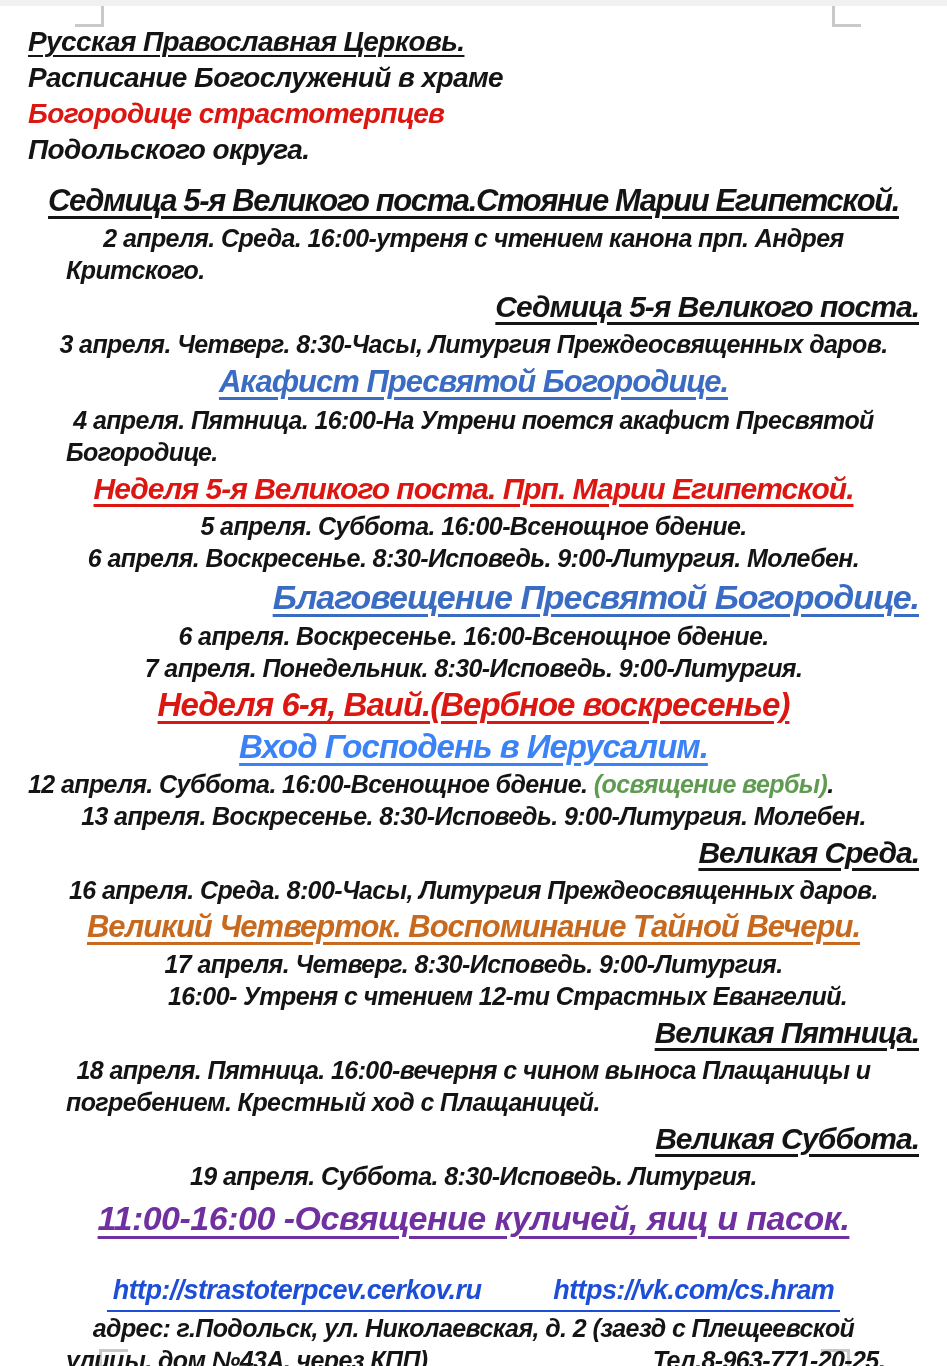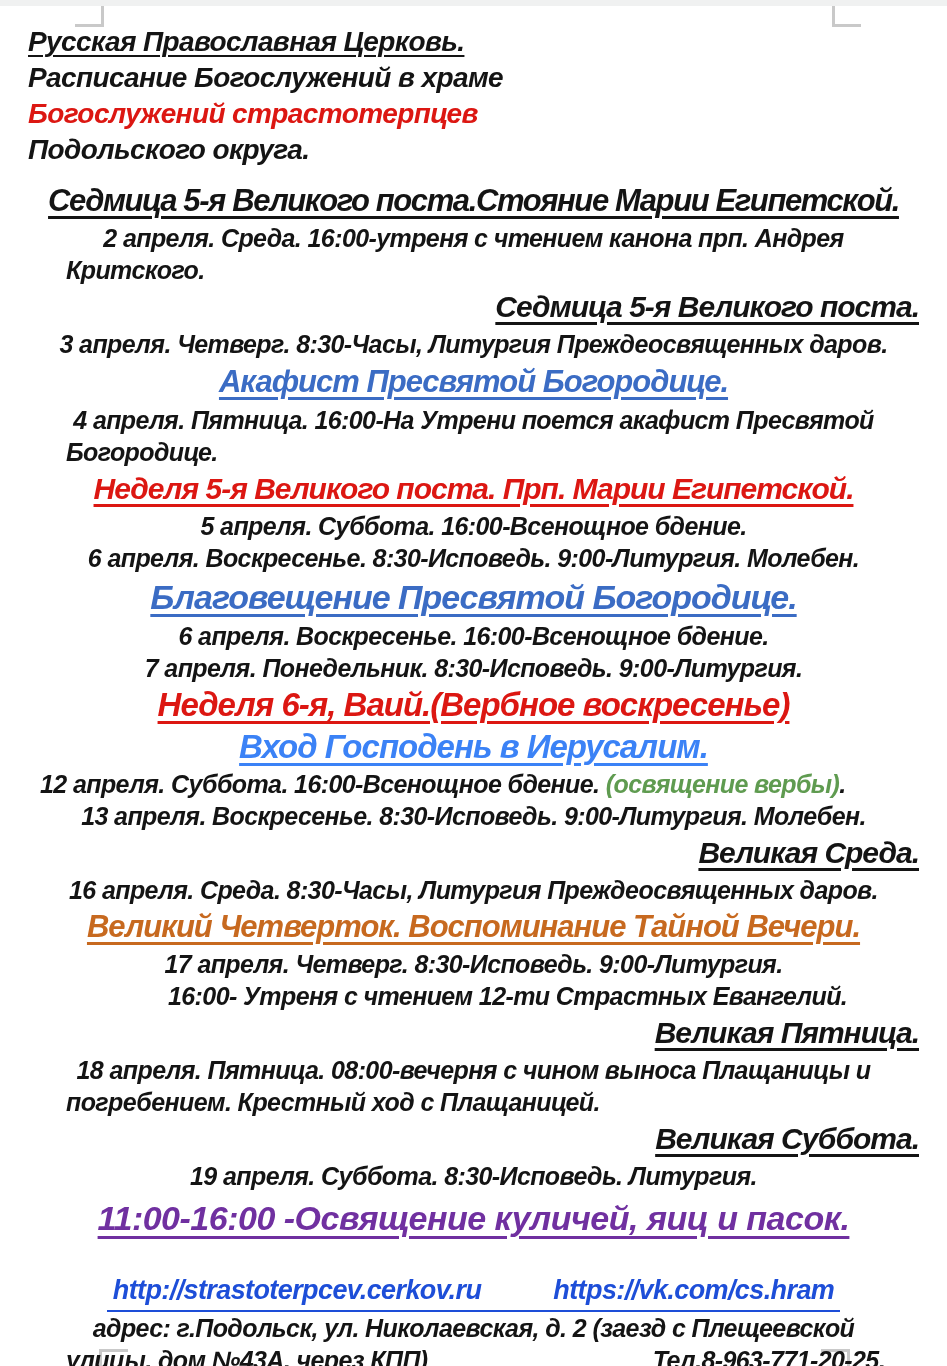--- a/index.html
+++ b/index.html
@@ -23,29 +23,29 @@
   #doc-body{position:relative;padding:24px 28px 0 28px;}
   .line{letter-spacing:-0.6px;}
 
   .k-header,.k-header-u,.k-header-red{font-size:28px;line-height:36px;font-weight:600;text-align:left;}
   .k-header-u{text-decoration:underline;text-underline-offset:4px;text-decoration-thickness:2px;}
   .k-header-red{font-weight:700;}
 
   .k-body{font-size:25px;line-height:32px;font-weight:600;text-align:center;}
   .k-body-indent{font-size:25px;line-height:32px;font-weight:600;padding-left:38px;}
   .k-body-indent2{font-size:25px;line-height:32px;font-weight:600;padding-left:140px;}
-  .k-body-seg{font-size:25px;line-height:32px;font-weight:600;margin-left:12px;}
+  .k-body-seg{font-size:25px;line-height:32px;font-weight:600;}
 
   .k-h-black-wide{font-size:31px;line-height:42px;font-weight:700;text-align:center;letter-spacing:-1.4px;
     text-decoration:underline;text-underline-offset:5px;text-decoration-thickness:2.5px;margin-top:12px;}
   .k-h-black{font-size:30px;line-height:42px;font-weight:700;text-align:right;letter-spacing:-1px;
     text-decoration:underline;text-underline-offset:5px;text-decoration-thickness:2.5px;}
   .k-h-blue{font-size:31px;line-height:44px;font-weight:700;text-align:center;letter-spacing:-1px;
     text-decoration:underline;text-underline-offset:5px;text-decoration-thickness:2.5px;}
-  .k-h-blue-lg{font-size:34px;line-height:46px;font-weight:700;text-align:center;letter-spacing:-1px;
+  .k-h-blue-lg{font-size:34px;line-height:46px;font-weight:700;text-align:right;letter-spacing:-1px;
     text-decoration:underline;text-underline-offset:5px;text-decoration-thickness:2.5px;}
   .k-h-red{font-size:30px;line-height:42px;font-weight:700;text-align:center;letter-spacing:-1px;
     text-decoration:underline;text-underline-offset:5px;text-decoration-thickness:2.5px;}
   .k-h-red-lg{font-size:33px;line-height:42px;font-weight:700;text-align:center;letter-spacing:-1px;
     text-decoration:underline;text-underline-offset:5px;text-decoration-thickness:2.5px;}
   .k-h-orange{font-size:31px;line-height:42px;font-weight:700;text-align:center;letter-spacing:-1px;
     text-decoration:underline;text-underline-offset:5px;text-decoration-thickness:2.5px;}
   .k-h-purple{font-size:34px;line-height:48px;font-weight:700;text-align:center;letter-spacing:-0.5px;
     text-decoration:underline;text-underline-offset:6px;text-decoration-thickness:2.5px;margin-top:2px;}
 
@@ -62,47 +62,47 @@
 
 <div class="page">
   <div class="window-edge"></div>
   <div class="corner tl"></div>
   <div class="corner tr"></div>
   <div class="corner bl"></div>
   <div class="corner br"></div>
   <div id="doc-body">
       <div class="line k-header-u">Русская Православная Церковь.</div>
       <div class="line k-header">Расписание  Богослужений в храме</div>
-      <div class="line k-header-red" style="color: rgb(220, 23, 18);">Богослужений страстотерпцев</div>
+      <div class="line k-header-red" style="color: rgb(220, 23, 18);">Богородице страстотерпцев</div>
       <div class="line k-header">Подольского округа.</div>
       <div class="line k-h-black-wide">Седмица 5-я Великого поста.Стояние Марии Египетской.</div>
       <div class="line k-body">2 апреля. Среда. 16:00-утреня с чтением канона прп. Андрея</div>
       <div class="line k-body-indent">Критского.</div>
       <div class="line k-h-black">Седмица 5-я Великого поста.</div>
       <div class="line k-body">3 апреля. Четверг. 8:30-Часы, Литургия Преждеосвященных даров.</div>
       <div class="line k-h-blue" style="color: rgb(59, 108, 196);">Акафист Пресвятой Богородице.</div>
       <div class="line k-body">4 апреля. Пятница. 16:00-На Утрени поется акафист Пресвятой</div>
       <div class="line k-body-indent">Богородице.</div>
       <div class="line k-h-red" style="color: rgb(220, 23, 18);">Неделя 5-я Великого поста. Прп. Марии Египетской.</div>
       <div class="line k-body">5 апреля. Суббота. 16:00-Всенощное бдение.</div>
       <div class="line k-body">6 апреля. Воскресенье. 8:30-Исповедь. 9:00-Литургия. Молебен.</div>
       <div class="line k-h-blue-lg" style="color: rgb(59, 108, 196);">Благовещение  Пресвятой Богородице.</div>
       <div class="line k-body">6 апреля. Воскресенье. 16:00-Всенощное бдение.</div>
       <div class="line k-body">7 апреля. Понедельник. 8:30-Исповедь. 9:00-Литургия.</div>
       <div class="line k-h-red-lg" style="color: rgb(220, 23, 18);">Неделя 6-я, Ваий.(Вербное воскресенье)</div>
       <div class="line k-h-red-lg" style="color: #3b82f6;">Вход Господень в Иерусалим.</div>
       <div class="line k-body-seg"><span style="color: rgb(20, 20, 20);">12 апреля. Суббота. 16:00-Всенощное бдение. </span><span style="color: rgb(95, 155, 80);">(освящение вербы)</span><span style="color: rgb(20, 20, 20);">.</span></div>
       <div class="line k-body">13 апреля. Воскресенье. 8:30-Исповедь. 9:00-Литургия. Молебен.</div>
       <div class="line k-h-black">Великая Среда.</div>
-      <div class="line k-body">16 апреля. Среда. 8:30-Часы, Литургия Преждеосвященных даров.</div>
+      <div class="line k-body">16 апреля. Среда. 8:00-Часы, Литургия Преждеосвященных даров.</div>
       <div class="line k-h-orange" style="color: rgb(199, 105, 31);">Великий Четверток. Воспоминание Тайной Вечери.</div>
       <div class="line k-body">17 апреля. Четверг. 8:30-Исповедь. 9:00-Литургия.</div>
       <div class="line k-body-indent2">16:00- Утреня с чтением 12-ти Страстных Евангелий.</div>
       <div class="line k-h-black">Великая Пятница.</div>
-      <div class="line k-body">18 апреля. Пятница. 08:00-вечерня с чином выноса Плащаницы и</div>
+      <div class="line k-body">18 апреля. Пятница. 16:00-вечерня с чином выноса Плащаницы и</div>
       <div class="line k-body-indent">погребением. Крестный ход с Плащаницей.</div>
       <div class="line k-h-black">Великая Суббота.</div>
       <div class="line k-body">19 апреля. Суббота. 8:30-Исповедь. Литургия.</div>
       <div class="line k-h-purple" style="color: rgb(112, 48, 160);">11:00-16:00 -Освящение куличей, яиц и пасок.</div>
       <div class="line k-links" style="color: #1d4ed8;"><span class="links-wrap"><a class="url">http://strastoterpcev.cerkov.ru</a><span class="gap"></span><a class="url">https://vk.com/cs.hram</a></span></div>
       <div class="line k-body">адрес: г.Подольск, ул. Николаевская, д. 2 (заезд с Плещеевской</div>
       <div class="line k-address2">
         <span>улицы, дом №43А, через КПП)</span>
         <span>Тел.8-963-771-20-25.</span>
       </div>

